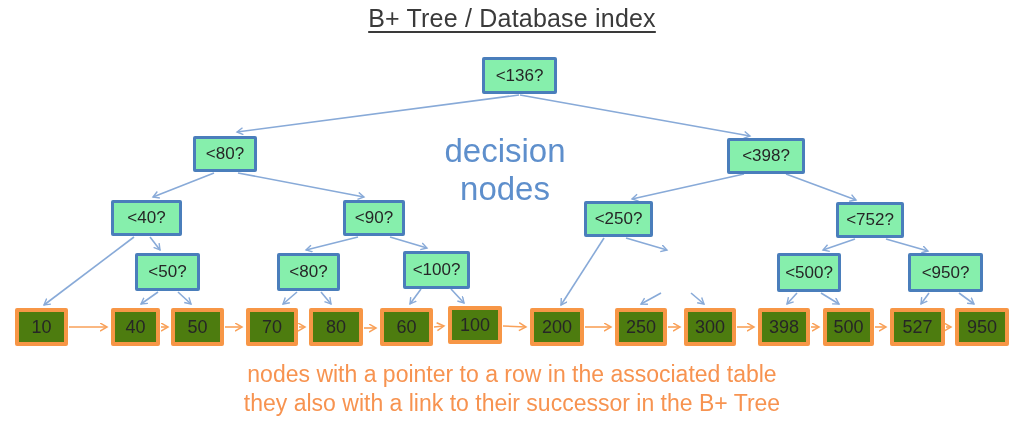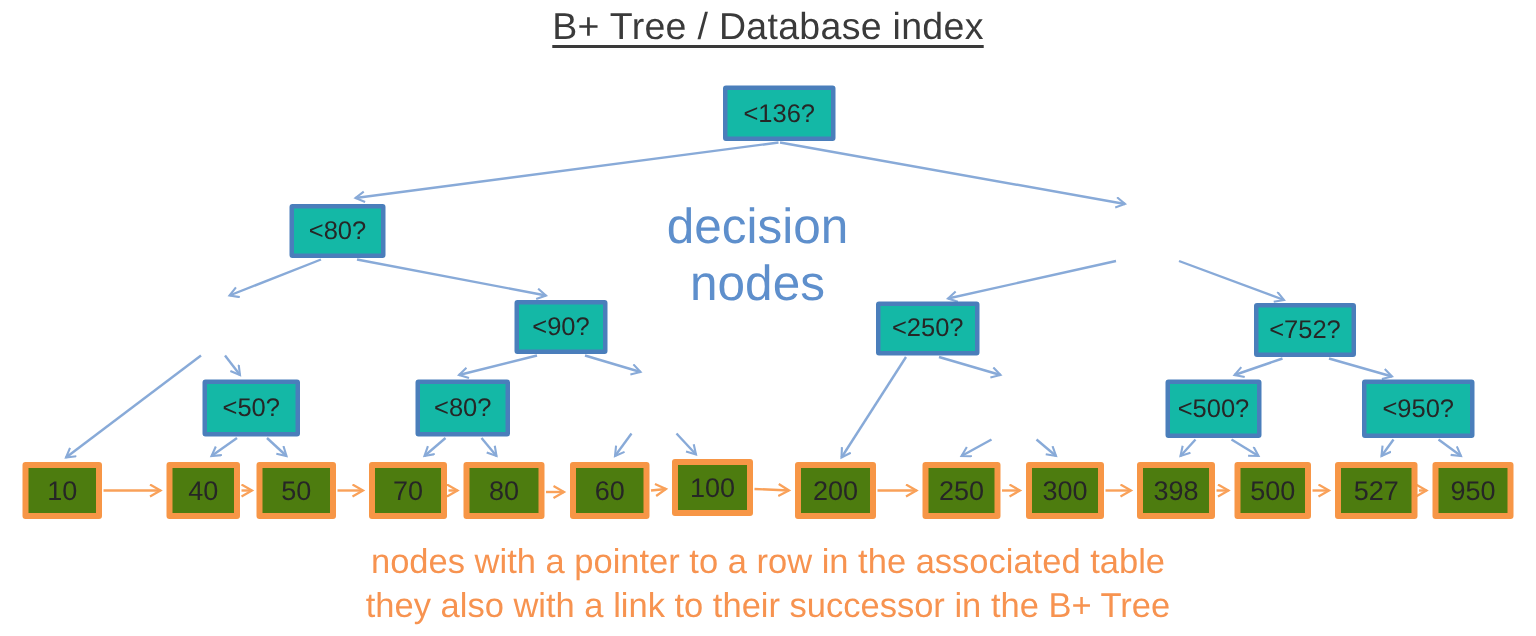--- a/index.html
+++ b/index.html
@@ -16,21 +16,21 @@
     position:absolute;left:420px;top:132px;width:170px;text-align:center;
     font-size:33px;color:#5e8fcc;
   }
   .caption{
     position:absolute;left:0;right:0;text-align:center;
     font-size:23px;color:#f79350;
   }
   .caption.l1{top:361px;}
   .caption.l2{top:390px;}
   .dnode{
-    position:absolute;box-sizing:border-box;background:#14b8a6;
+    position:absolute;box-sizing:border-box;background:#86efac;
     border:3px solid #4a7ebb;border-radius:2px;
     display:flex;align-items:center;justify-content:center;
     font-size:17px;color:#262626;z-index:2;
   }
   .lnode{
     position:absolute;box-sizing:border-box;background:#4d7c0f;
     border:4px solid #f79646;border-radius:2px;
     display:flex;align-items:center;justify-content:center;
     font-size:18px;color:#262626;z-index:2;
   }
@@ -95,25 +95,28 @@
       <line x1="668" y1="327" x2="680" y2="327" marker-end="url(#mo)"></line>
       <line x1="737" y1="327" x2="754" y2="327" marker-end="url(#mo)"></line>
       <line x1="811" y1="327" x2="819" y2="327" marker-end="url(#mo)"></line>
       <line x1="875" y1="327" x2="886" y2="327" marker-end="url(#mo)"></line>
       <line x1="946" y1="327" x2="951" y2="327" marker-end="url(#mo)"></line>
     </g>
   </svg>
 
   <div class="dnode" style="left:482px;top:57px;width:75px;height:37px">&lt;136?</div>
   <div class="dnode" style="left:193px;top:136px;width:64px;height:36px">&lt;80?</div>
+  <div class="dnode" style="left:727px;top:138px;width:78px;height:36px">&lt;398?</div>
+  <div class="dnode" style="left:111px;top:200px;width:71px;height:36px">&lt;40?</div>
   <div class="dnode" style="left:343px;top:200px;width:62px;height:36px">&lt;90?</div>
   <div class="dnode" style="left:584px;top:201px;width:69px;height:36px">&lt;250?</div>
   <div class="dnode" style="left:836px;top:202px;width:68px;height:36px">&lt;752?</div>
   <div class="dnode" style="left:135px;top:253px;width:65px;height:38px">&lt;50?</div>
   <div class="dnode" style="left:277px;top:253px;width:63px;height:38px">&lt;80?</div>
+  <div class="dnode" style="left:403px;top:251px;width:67px;height:38px">&lt;100?</div>
   <div class="dnode" style="left:777px;top:253px;width:64px;height:39px">&lt;500?</div>
   <div class="dnode" style="left:908px;top:253px;width:75px;height:39px">&lt;950?</div>
 
   <div class="lnode" style="left:15px;top:308px;width:53px;height:38px">10</div>
   <div class="lnode" style="left:111px;top:308px;width:49px;height:38px">40</div>
   <div class="lnode" style="left:171px;top:308px;width:53px;height:38px">50</div>
   <div class="lnode" style="left:246px;top:308px;width:52px;height:38px">70</div>
   <div class="lnode" style="left:309px;top:308px;width:54px;height:38px">80</div>
   <div class="lnode" style="left:380px;top:308px;width:53px;height:38px">60</div>
   <div class="lnode" style="left:448px;top:306px;width:54px;height:38px">100</div>

